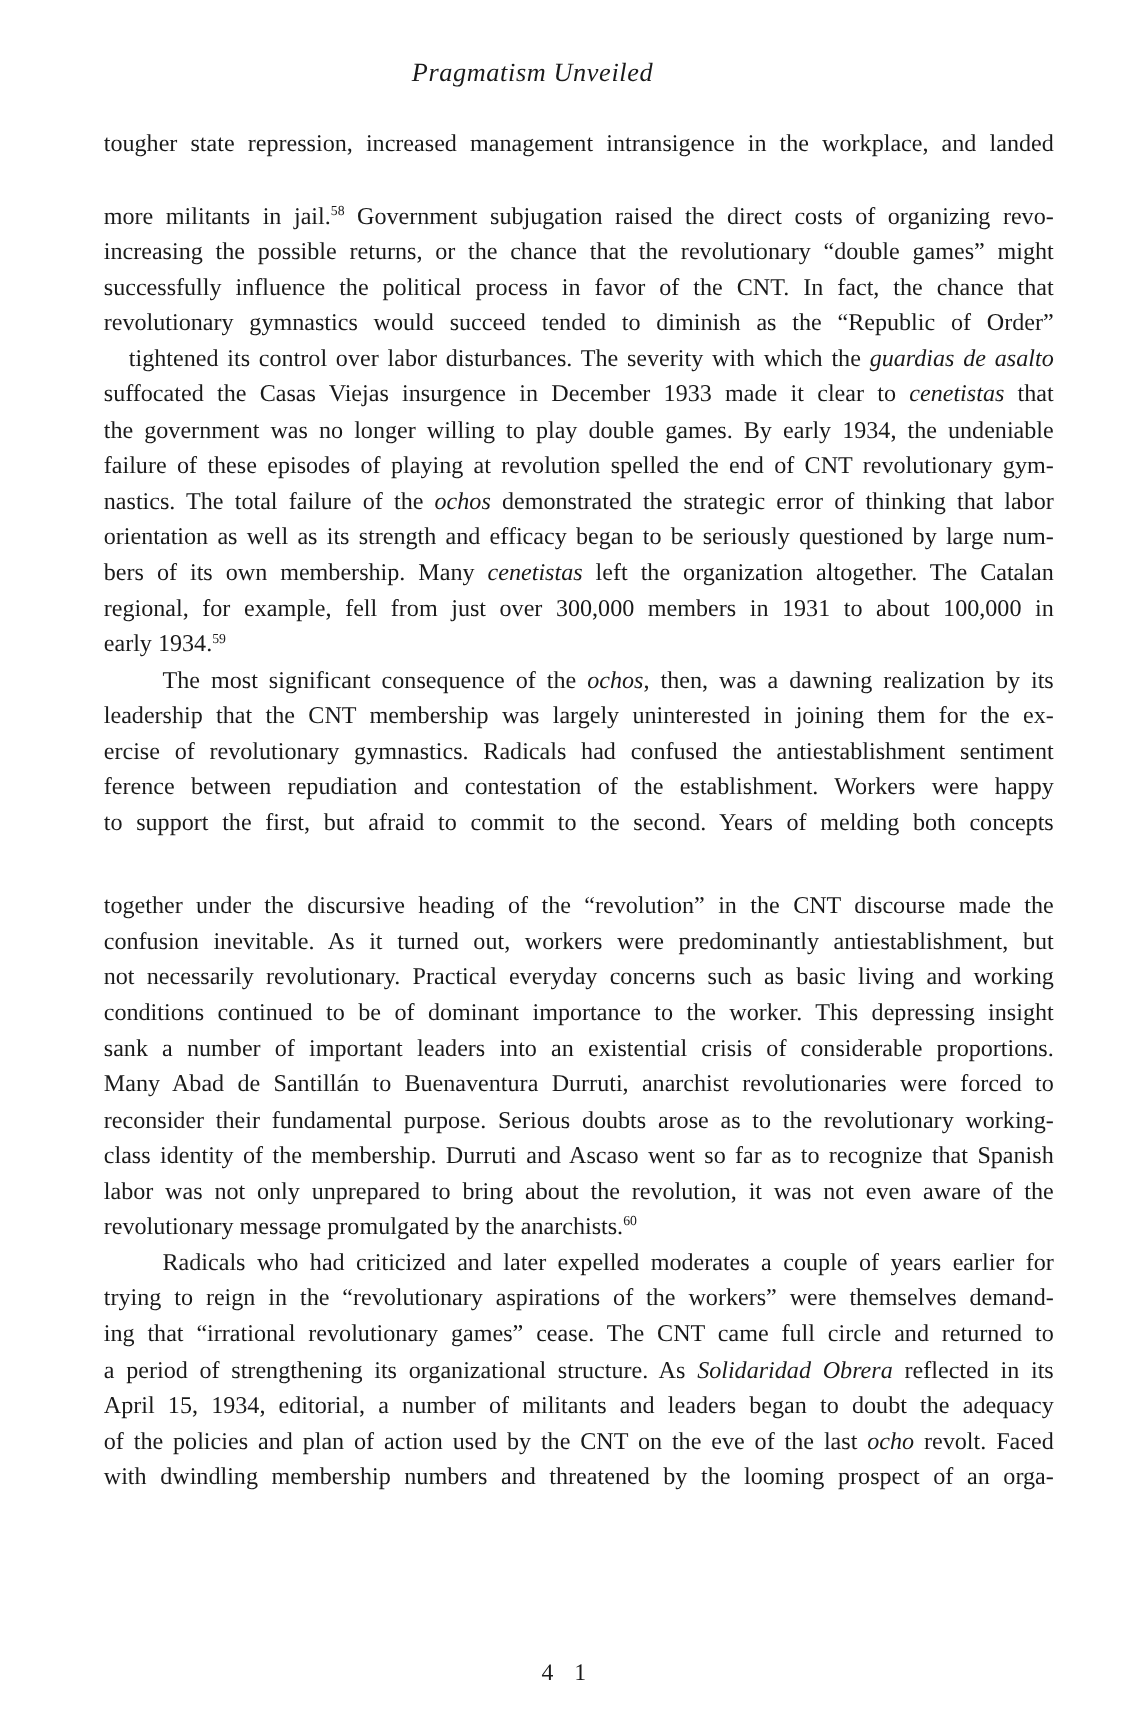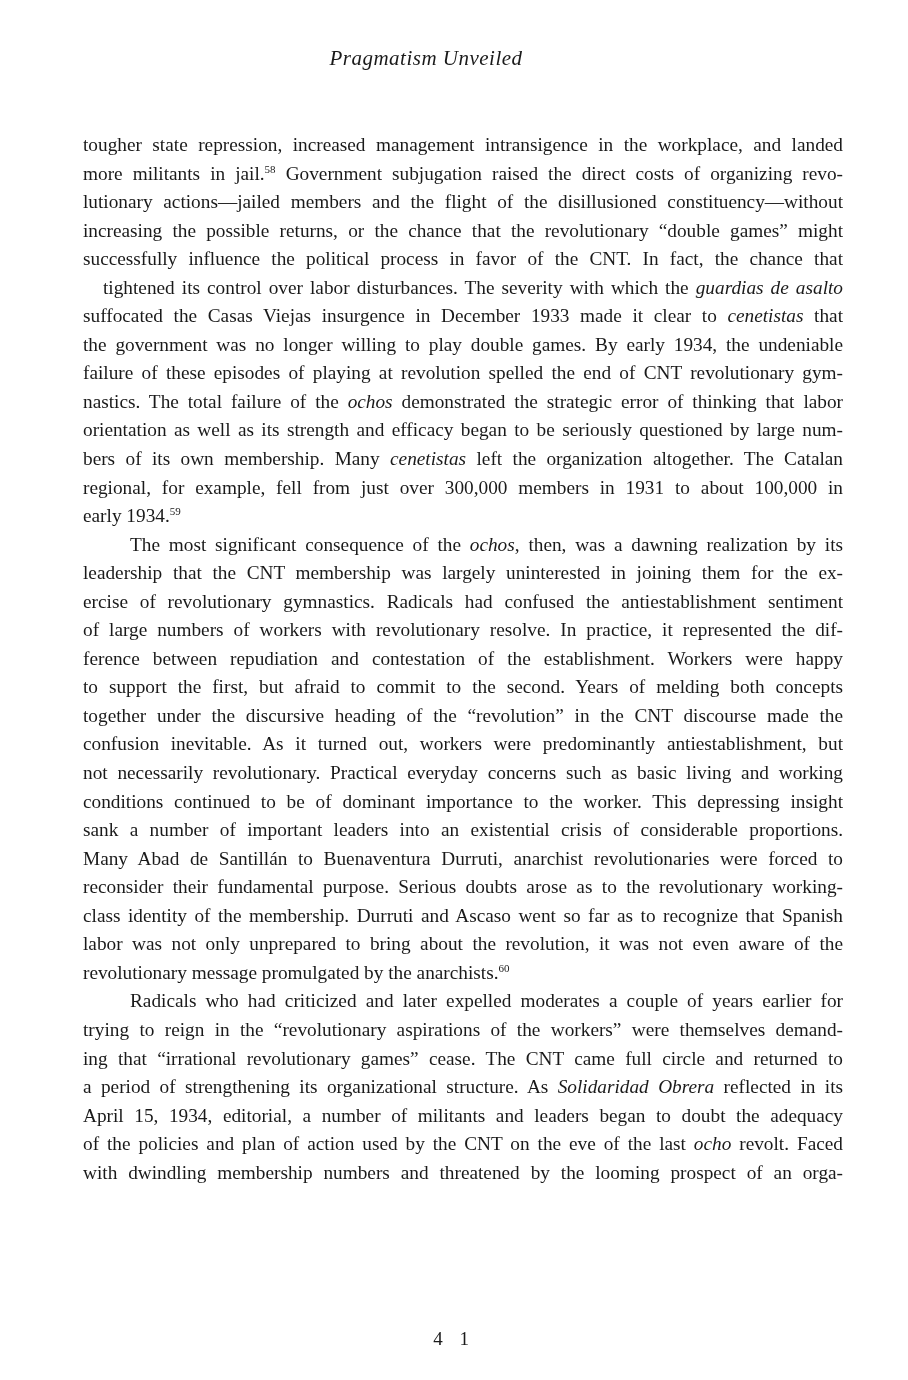--- a/index.html
+++ b/index.html
@@ -1,56 +1,55 @@
 <!DOCTYPE html>
 <html><head>
 <meta charset="utf-8">
 <style>
   html, body { margin: 0; padding: 0; background: #ffffff; }
   body { width: 908px; height: 1380px; position: relative; overflow: hidden;
          font-family: "Liberation Serif", "DejaVu Serif", serif; color: #1a1a1a; }
   .running-head { position: absolute; top: 46px; left: 0; width: 852px; text-align: center;
                   font-style: italic; font-size: 21px; letter-spacing: 0.5px; }
-  .body-text { position: absolute; top: 131px; left: 83px; width: 760px; font-size: 19.3px; }
+  .body-text { position: absolute; top: 102px; left: 83px; width: 760px; font-size: 19.3px; }
   .line { display: block; height: 28.55px; line-height: 28.55px; text-align: justify;
           text-align-last: justify; white-space: nowrap; overflow: visible; }
   .line.last { text-align-last: left; }
   .line.indent { text-indent: 47px; }
   .it { font-style: italic; }
   sup { font-size: 11px; line-height: 0; vertical-align: 7px; }
   .folio { position: absolute; top: 1328px; left: 0; width: 908px; text-align: center;
            font-size: 19px; letter-spacing: 6px; }
 </style>
 </head>
 <body>
 
 <div class="running-head">Pragmatism Unveiled</div>
 
 <div class="body-text" id="body-text">
     <div class="line" style="white-space: nowrap; word-spacing: 0px;"><span>tougher state repression, increased management intransigence in the workplace, and landed</span></div>
-    <div class="line" style="white-space: nowrap; word-spacing: 0px;"><span>more militants in jail.</span><sup>58</sup><span> Government subjugation raised the direct costs of organizing revo-</span></div>
-    <div class="line" style="white-space: nowrap; word-spacing: 0px;"><span>lutionary actions—jailed members and the flight of the disillusioned constituency—without</span></div>
+    <div class="line" style="white-space: nowrap; word-spacing: 0px; margin-top: 29px;"><span>more militants in jail.</span><sup>58</sup><span> Government subjugation raised the direct costs of organizing revo-</span></div>
     <div class="line" style="white-space: nowrap; word-spacing: 0px;"><span>increasing the possible returns, or the chance that the revolutionary “double games” might</span></div>
     <div class="line" style="white-space: nowrap; word-spacing: 0px;"><span>successfully influence the political process in favor of the CNT. In fact, the chance that</span></div>
+    <div class="line" style="white-space: nowrap; word-spacing: 0px;"><span>revolutionary gymnastics would succeed tended to diminish as the “Republic of Order”</span></div>
     <div class="line" style="white-space: nowrap; word-spacing: 0px; margin-left: 20px;"><span>tightened its control over labor disturbances. The severity with which the </span><span class="it">guardias de asalto</span></div>
     <div class="line" style="white-space: nowrap; word-spacing: 0px;"><span>suffocated the Casas Viejas insurgence in December 1933 made it clear to </span><span class="it">cenetistas</span><span> that</span></div>
     <div class="line" style="white-space: nowrap; word-spacing: 0px;"><span>the government was no longer willing to play double games. By early 1934, the undeniable</span></div>
     <div class="line" style="white-space: nowrap; word-spacing: 0px;"><span>failure of these episodes of playing at revolution spelled the end of CNT revolutionary gym-</span></div>
     <div class="line" style="white-space: nowrap; word-spacing: 0px;"><span>nastics. The total failure of the </span><span class="it">ochos</span><span> demonstrated the strategic error of thinking that labor</span></div>
     <div class="line" style="white-space: nowrap; word-spacing: 0px;"><span>orientation as well as its strength and efficacy began to be seriously questioned by large num-</span></div>
     <div class="line" style="white-space: nowrap; word-spacing: 0.00130208px;"><span>bers of its own membership. Many </span><span class="it">cenetistas</span><span> left the organization altogether. The Catalan</span></div>
     <div class="line" style="white-space: nowrap; word-spacing: 0px;"><span>regional, for example, fell from just over 300,000 members in 1931 to about 100,000 in</span></div>
     <div class="line last"><span>early 1934.</span><sup>59</sup></div>
     <div class="line indent" style="white-space: nowrap; word-spacing: 0px;"><span>The most significant consequence of the </span><span class="it">ochos</span><span>, then, was a dawning realization by its</span></div>
     <div class="line" style="white-space: nowrap; word-spacing: 0px;"><span>leadership that the CNT membership was largely uninterested in joining them for the ex-</span></div>
     <div class="line" style="white-space: nowrap; word-spacing: 0px;"><span>ercise of revolutionary gymnastics. Radicals had confused the antiestablishment sentiment</span></div>
-    <div class="line" style="white-space: nowrap; word-spacing: 0px;"><span>of large numbers of workers with revolutionary resolve. In practice, it represented the dif-</span></div>
     <div class="line" style="white-space: nowrap; word-spacing: 0px;"><span>ference between repudiation and contestation of the establishment. Workers were happy</span></div>
     <div class="line" style="white-space: nowrap; word-spacing: 0px;"><span>to support the first, but afraid to commit to the second. Years of melding both concepts</span></div>
-    <div class="line" style="white-space: nowrap; word-spacing: 0px;"><span>together under the discursive heading of the “revolution” in the CNT discourse made the</span></div>
+    <div class="line" style="white-space: nowrap; word-spacing: 0px; margin-top: 38px;"><span>together under the discursive heading of the “revolution” in the CNT discourse made the</span></div>
     <div class="line" style="white-space: nowrap; word-spacing: 0px;"><span>confusion inevitable. As it turned out, workers were predominantly antiestablishment, but</span></div>
     <div class="line" style="white-space: nowrap; word-spacing: 0px;"><span>not necessarily revolutionary. Practical everyday concerns such as basic living and working</span></div>
     <div class="line" style="white-space: nowrap; word-spacing: 0px;"><span>conditions continued to be of dominant importance to the worker. This depressing insight</span></div>
     <div class="line" style="white-space: nowrap; word-spacing: 0px;"><span>sank a number of important leaders into an existential crisis of considerable proportions.</span></div>
     <div class="line" style="white-space: nowrap; word-spacing: 0px;"><span>Many Abad de Santillán to Buenaventura Durruti, anarchist revolutionaries were forced to</span></div>
     <div class="line" style="white-space: nowrap; word-spacing: 0px;"><span>reconsider their fundamental purpose. Serious doubts arose as to the revolutionary working-</span></div>
     <div class="line" style="white-space: nowrap; word-spacing: 0px;"><span>class identity of the membership. Durruti and Ascaso went so far as to recognize that Spanish</span></div>
     <div class="line" style="white-space: nowrap; word-spacing: 0px;"><span>labor was not only unprepared to bring about the revolution, it was not even aware of the</span></div>
     <div class="line last"><span>revolutionary message promulgated by the anarchists.</span><sup>60</sup></div>
     <div class="line indent" style="white-space: nowrap; word-spacing: 0px;"><span>Radicals who had criticized and later expelled moderates a couple of years earlier for</span></div>

